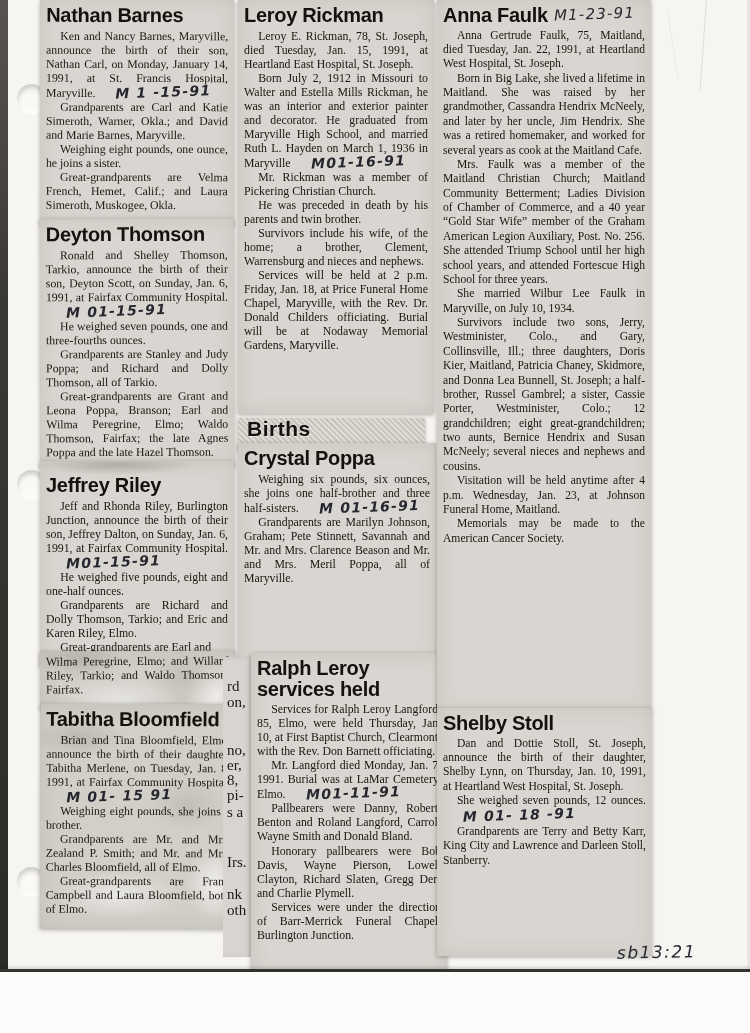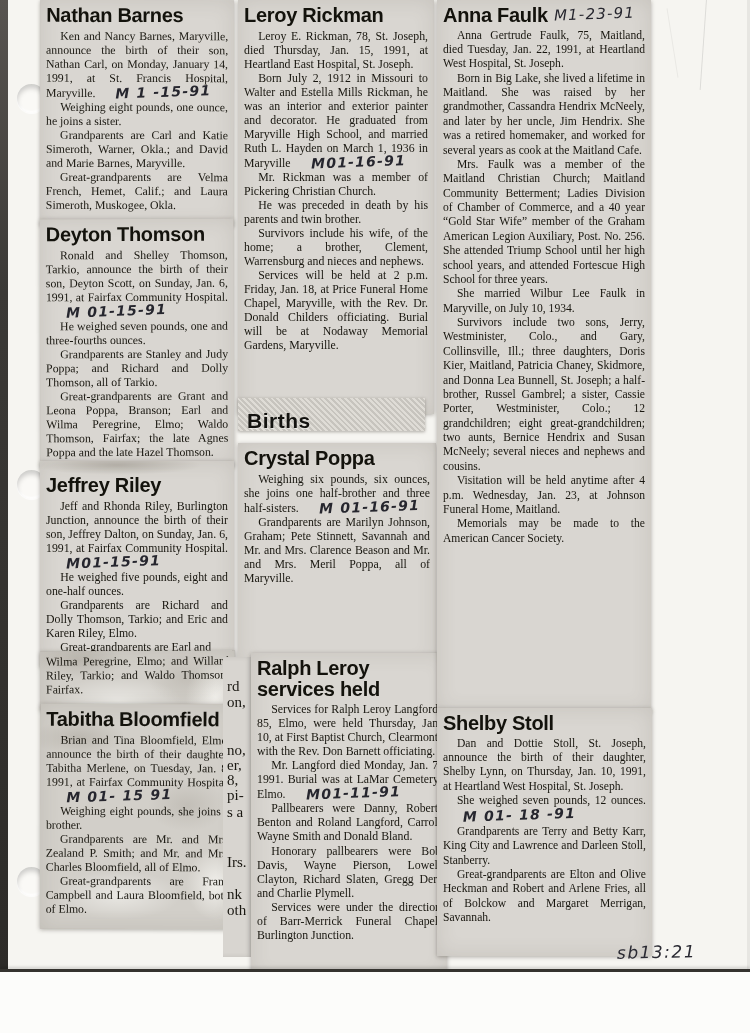--- a/index.html
+++ b/index.html
@@ -23,21 +23,21 @@
         text-align:justify;box-shadow:0 1px 4px rgba(40,35,25,.35),inset 0 0 20px rgba(95,88,72,.14);}
   .clip h2{font:700 20px/1.03 "Liberation Sans",sans-serif;letter-spacing:-.3px;margin:2px 0 3px;
         text-align:left;color:#13120c;}
   .clip p{margin:0;text-indent:1.2em;font-size:11.8px;line-height:1.19;}
   .c3 p{font-size:11.6px;line-height:1.24;}
   .noindent{text-indent:0!important;}
   .hand{font:italic 600 14px/1 "DejaVu Sans",sans-serif;color:#26262e;letter-spacing:1.2px;
         display:inline-block;transform:rotate(-2deg);margin-left:6px;white-space:nowrap;}
   .hand-hl{font-size:15px;vertical-align:3px;font-weight:500;}
 
-  .births-bar{position:absolute;left:238px;top:398px;width:187px;height:33px;display:flex;align-items:flex-end;
+  .births-bar{position:absolute;left:238px;top:418px;width:187px;height:33px;display:flex;align-items:flex-start;
         background:repeating-linear-gradient(45deg,#c7c4be 0 2px,#dfdcd6 2px 4px);
         box-shadow:0 1px 3px rgba(40,35,25,.35);}
   .births-bar span{font:700 21px/1 "Liberation Sans",sans-serif;color:#141310;margin-left:9px;
         letter-spacing:.5px;text-shadow:.6px .6px 0 rgba(255,255,255,.45);}
 
   .wrinkled{background:
      radial-gradient(ellipse 70px 30px at 20% 15%,rgba(110,102,88,.22),transparent 65%),
      radial-gradient(ellipse 60px 40px at 75% 45%,rgba(110,102,88,.16),transparent 65%),
      radial-gradient(ellipse 90px 35px at 40% 85%,rgba(255,255,252,.5),transparent 70%),
      radial-gradient(ellipse 50px 60px at 90% 80%,rgba(248,247,243,.8),transparent 60%),
@@ -61,22 +61,22 @@
   <div class="hole" style="top:84px"></div>
   <div class="hole" style="top:470px"></div>
   <div class="hole" style="top:867px"></div>
   <div class="crease-a"></div>
   <div class="crease-b"></div>
   <div class="right-edge"></div>
 
   <article class="clip" style="left:40px;top:0;width:182px;height:217px;transform:rotate(.1deg)">
     <h2>Nathan Barnes</h2>
     <p><span>Ken and Nancy Barnes, Maryville, announce the birth of their son, Nathan Carl, on Monday, January 14, 1991, at St. Francis Hospital, Maryville.</span><span class="hand">M 1 -15-91</span></p>
+    <p>Grandparents are Carl and Katie Simeroth, Warner, Okla.; and David and Marie Barnes, Maryville.</p>
     <p>Weighing eight pounds, one ounce, he joins a sister.</p>
-    <p>Grandparents are Carl and Katie Simeroth, Warner, Okla.; and David and Marie Barnes, Maryville.</p>
     <p>Great-grandparents are Velma French, Hemet, Calif.; and Laura Simeroth, Muskogee, Okla.</p>
   </article>
 
   <article class="clip" style="left:40px;top:219px;width:182px;height:239px;transform:rotate(-.15deg)">
     <h2>Deyton Thomson</h2>
     <p><span>Ronald and Shelley Thomson, Tarkio, announce the birth of their son, Deyton Scott, on Sunday, Jan. 6, 1991, at Fairfax Community Hospital.</span><span class="hand">M 01-15-91</span></p>
     <p>He weighed seven pounds, one and three-fourths ounces.</p>
     <p>Grandparents are Stanley and Judy Poppa; and Richard and Dolly Thomson, all of Tarkio.</p>
     <p>Great-grandparents are Grant and Leona Poppa, Branson; Earl and Wilma Peregrine, Elmo; Waldo Thomson, Fairfax; the late Agnes Poppa and the late Hazel Thomson.</p>
   </article>
@@ -96,21 +96,21 @@
   <article class="clip wrinkled" style="left:40px;top:704px;width:184px;height:216px;transform:rotate(.2deg)">
     <h2>Tabitha Bloomfield</h2>
     <p><span>Brian and Tina Bloomfield, Elmo, announce the birth of their daughter, Tabitha Merlene, on Tuesday, Jan. 8, 1991, at Fairfax Community Hospital.</span><span class="hand">M 01- 15 91</span></p>
     <p>Weighing eight pounds, she joins a brother.</p>
     <p>Grandparents are Mr. and Mrs. Zealand P. Smith; and Mr. and Mrs. Charles Bloomfield, all of Elmo.</p>
     <p>Great-grandparents are Frank Campbell and Laura Bloomfield, both of Elmo.</p>
   </article>
 
   <article class="clip" style="left:238px;top:0;width:184px;height:405px">
     <h2>Leroy Rickman</h2>
-    <p>Leroy E. Rickman, 78, St. Joseph, died Thursday, Jan. 15, 1991, at Heartland East Hospital, St. Joseph.</p>
+    <p>Leroy E. Rickman, 78, St. Joseph, died Tuesday, Jan. 15, 1991, at Heartland East Hospital, St. Joseph.</p>
     <p><span>Born July 2, 1912 in Missouri to Walter and Estella Mills Rickman, he was an interior and exterior painter and decorator. He graduated from Maryville High School, and married Ruth L. Hayden on March 1, 1936 in Maryville</span><span class="hand">M01-16-91</span></p>
     <p>Mr. Rickman was a member of Pickering Christian Church.</p>
     <p>He was preceded in death by his parents and twin brother.</p>
     <p>Survivors include his wife, of the home; a brother, Clement, Warrensburg and nieces and nephews.</p>
     <p>Services will be held at 2 p.m. Friday, Jan. 18, at Price Funeral Home Chapel, Maryville, with the Rev. Dr. Donald Childers officiating. Burial will be at Nodaway Memorial Gardens, Maryville.</p>
   </article>
 
   <div class="births-bar">
     <span>Births</span>
   </div>
@@ -152,20 +152,19 @@
     <p>Survivors include two sons, Jerry, Westminister, Colo., and Gary, Collinsville, Ill.; three daughters, Doris Kier, Maitland, Patricia Chaney, Skidmore, and Donna Lea Bunnell, St. Joseph; a half-brother, Russel Gambrel; a sister, Cassie Porter, Westminister, Colo.; 12 grandchildren; eight great-grandchildren; two aunts, Bernice Hendrix and Susan McNeely; several nieces and nephews and cousins.</p>
     <p>Visitation will be held anytime after 4 p.m. Wednesday, Jan. 23, at Johnson Funeral Home, Maitland.</p>
     <p>Memorials may be made to the American Cancer Society.</p>
   </article>
 
   <article class="clip c3" style="left:437px;top:708px;width:203px;height:239px">
     <h2>Shelby Stoll</h2>
     <p>Dan and Dottie Stoll, St. Joseph, announce the birth of their daughter, Shelby Lynn, on Thursday, Jan. 10, 1991, at Heartland West Hospital, St. Joseph.</p>
     <p><span>She weighed seven pounds, 12 ounces.</span><span class="hand">M 01- 18 -91</span></p>
     <p>Grandparents are Terry and Betty Karr, King City and Lawrence and Darleen Stoll, Stanberry.</p>
-    <p>Great-grandparents are Elton and Olive Heckman and Robert and Arlene Fries, all of Bolckow and Margaret Merrigan, Savannah.</p>
   </article>
 
   <div class="sb-code">sb13:21</div>
   <div class="page-edge-line"></div>
   <div class="below-edge"></div>
 
 </div>
 
 </body></html>

